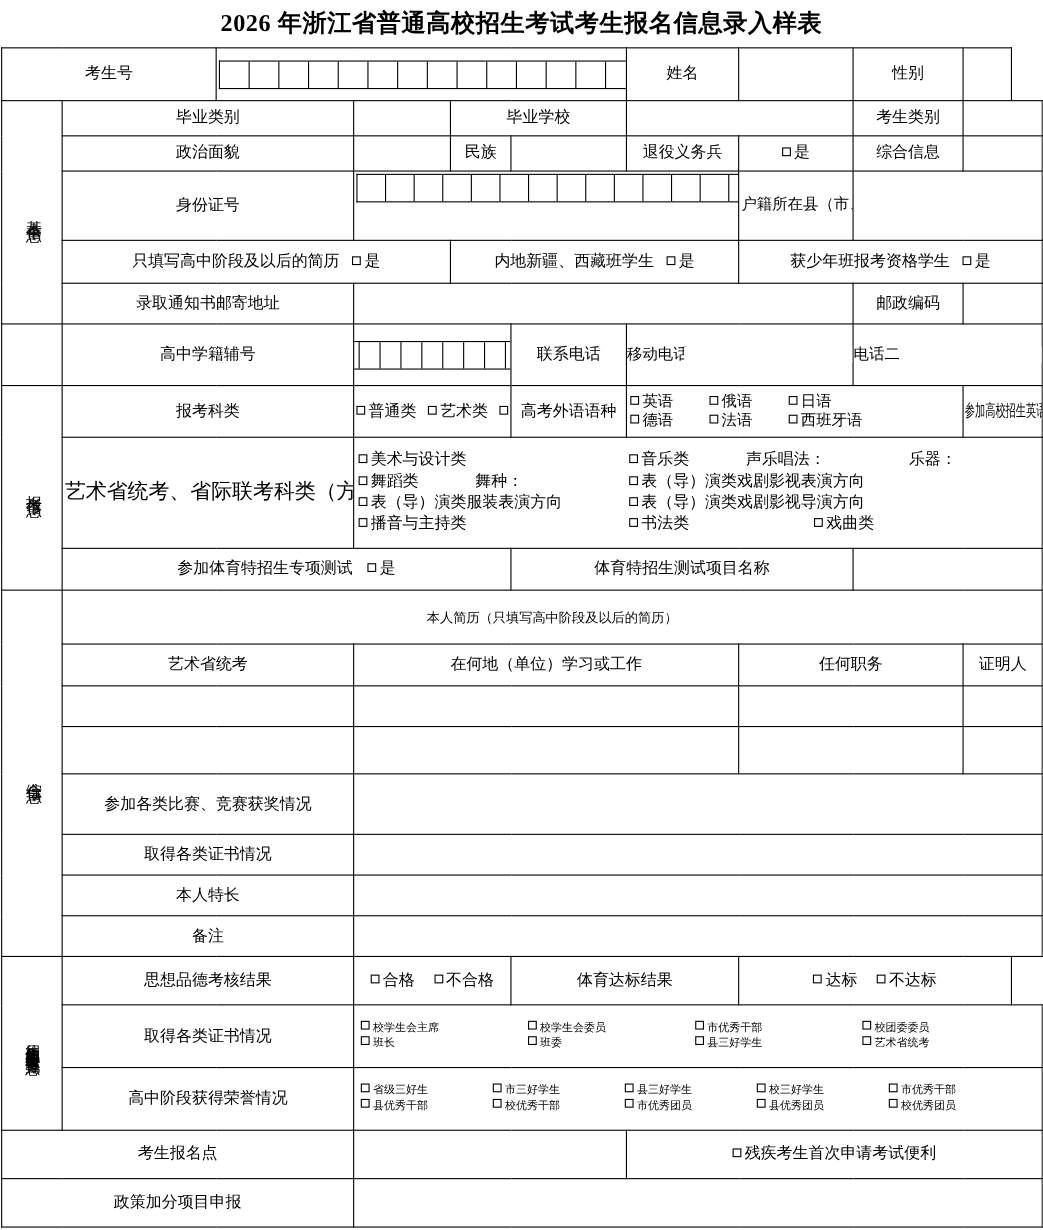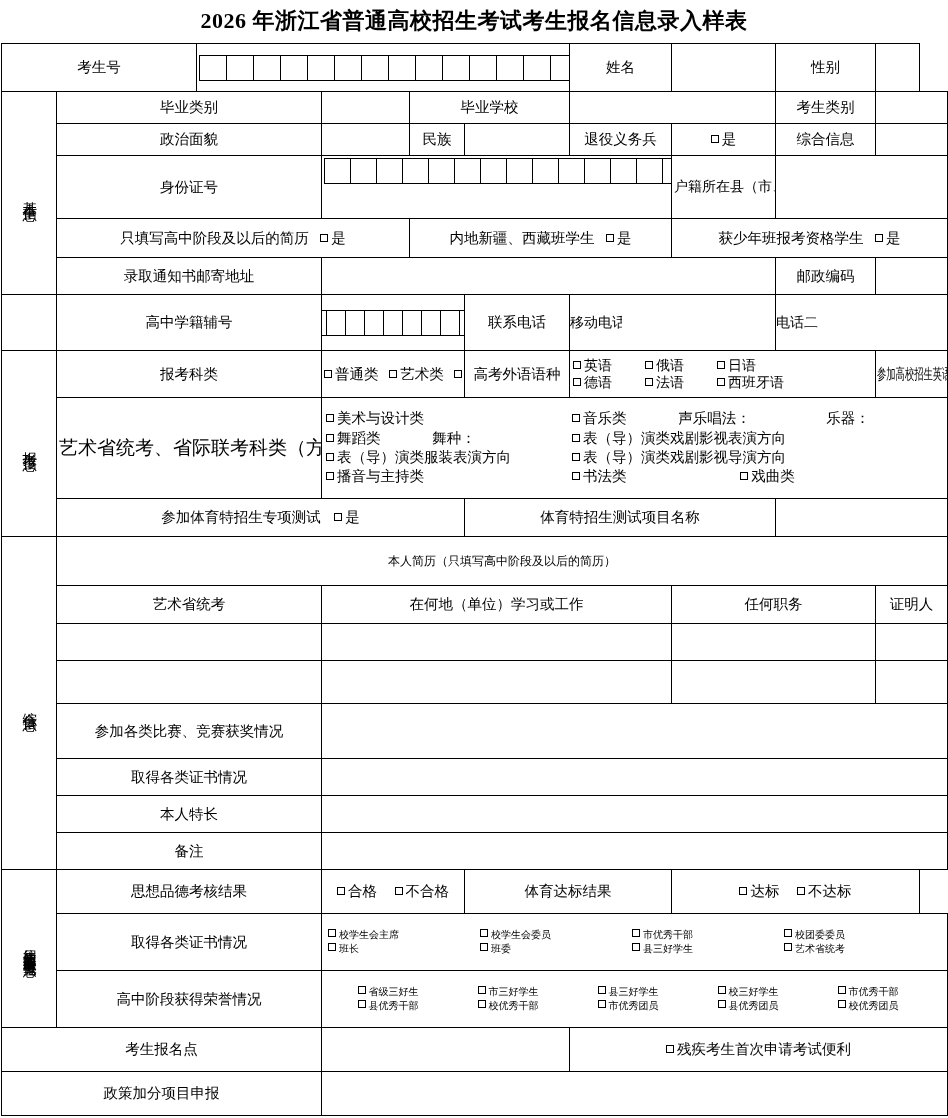--- a/index.html
+++ b/index.html
@@ -86,21 +86,21 @@
   .artlist .c1{width:246px;text-align:left;}
   .artlist .c2{text-align:left;}
 
   .officelist,.honorlist{
     display:flex;flex-direction:column;align-items:flex-start;
     font-size:10px;line-height:1.45;padding:3px 0 3px 6px;white-space:nowrap;
   }
   .officelist .orow{display:flex;}
   .officelist .orow .opt{width:152px;text-align:left;}
   .honorlist .hrow{display:flex;}
-  .honorlist .hrow .opt{width:120px;text-align:center;}
+  .honorlist .hrow .opt{width:120px;text-align:left;}
 
   .left-pad{text-align:left;padding-left:6px;}
   .squeeze{
     display:inline-block;
     transform:scaleX(0.62);
     transform-origin:left center;
     white-space:nowrap;
     font-size:15px;
   }
   .sub2{display:flex;width:100%;height:100%;}

